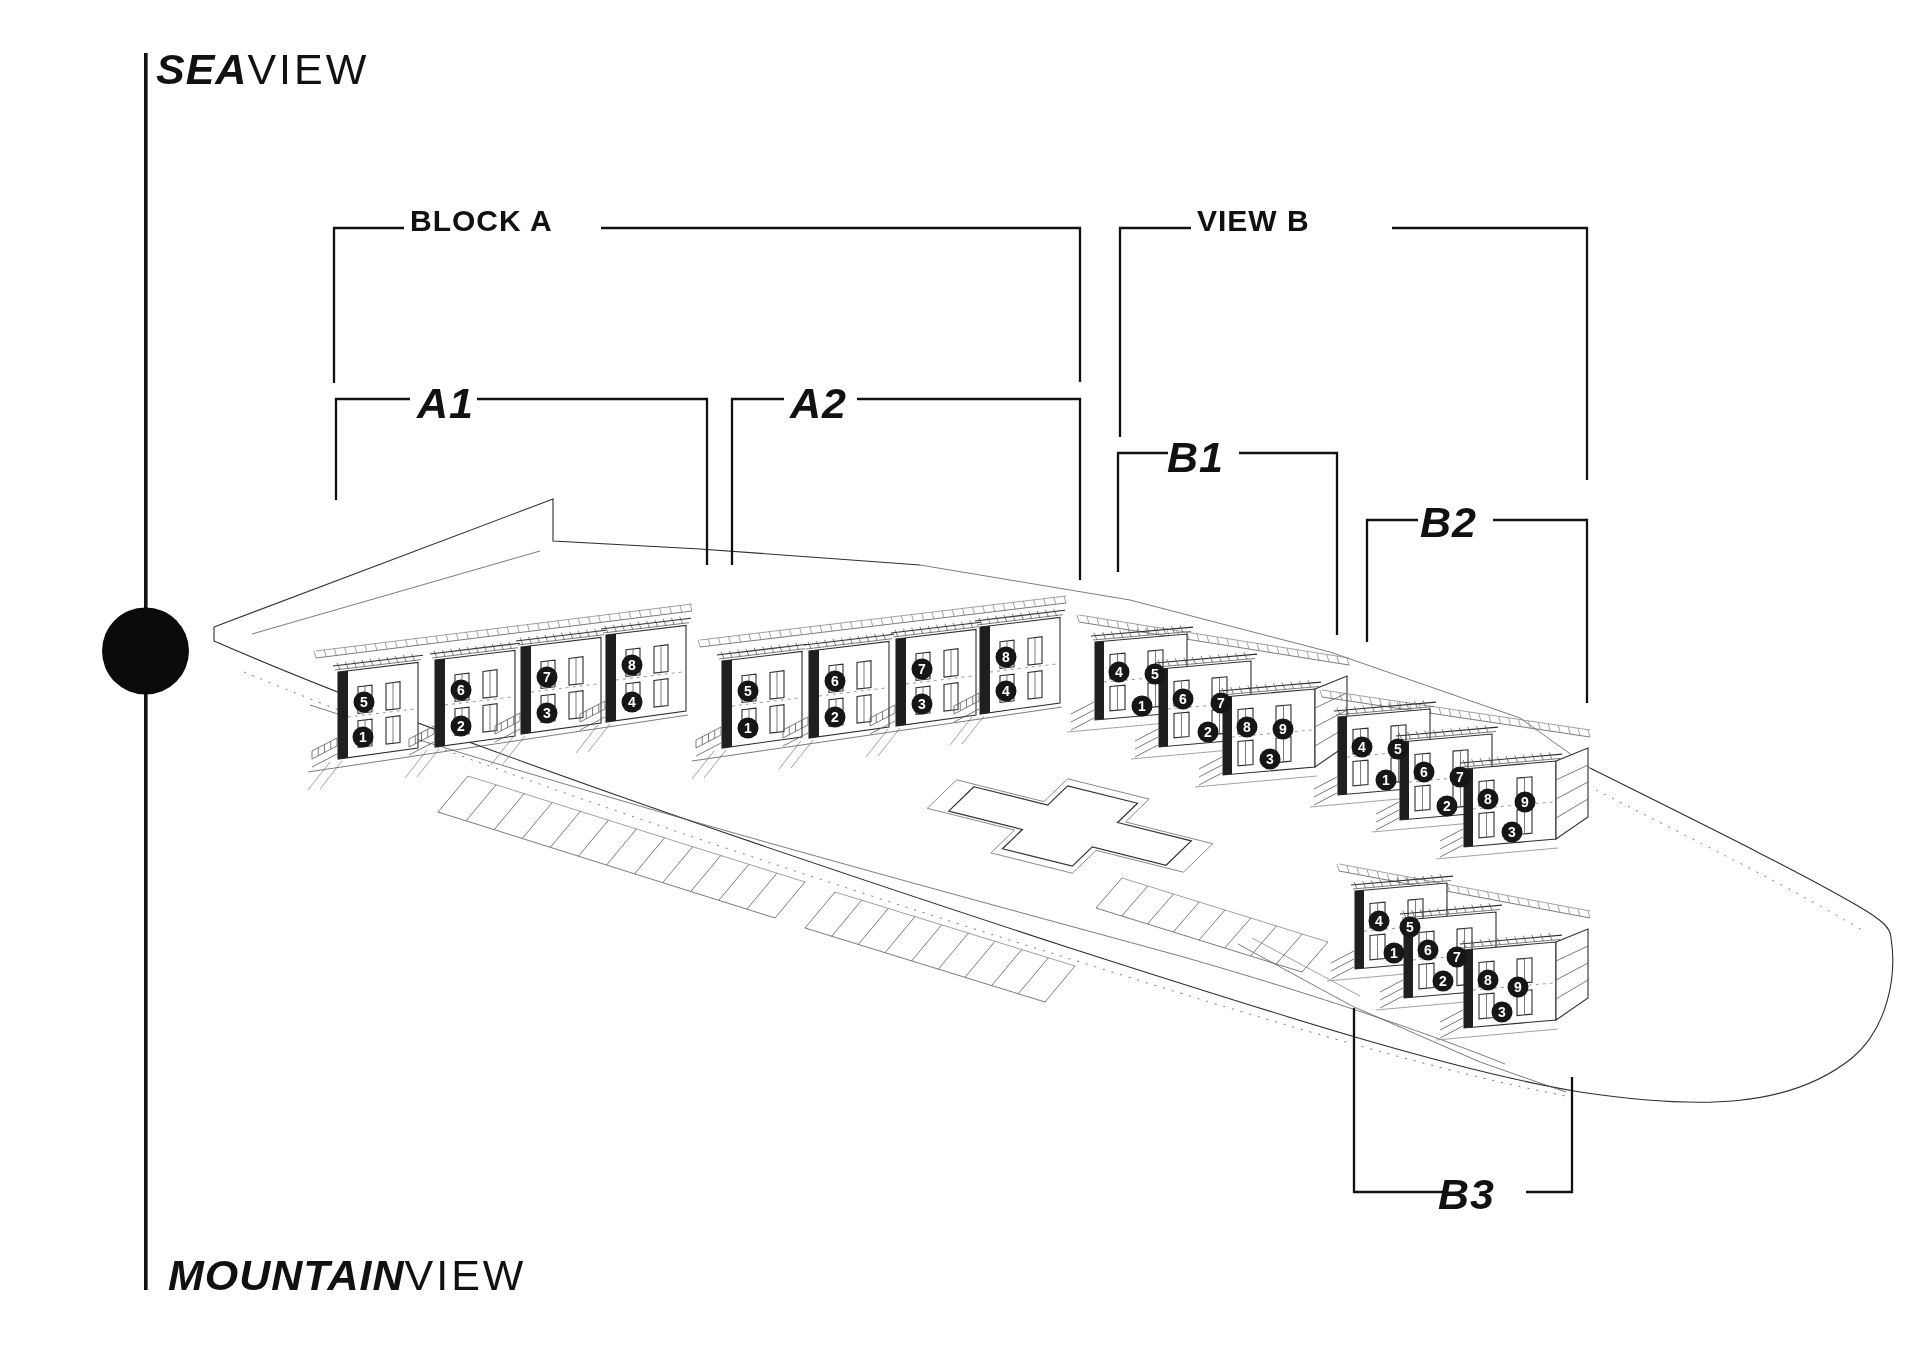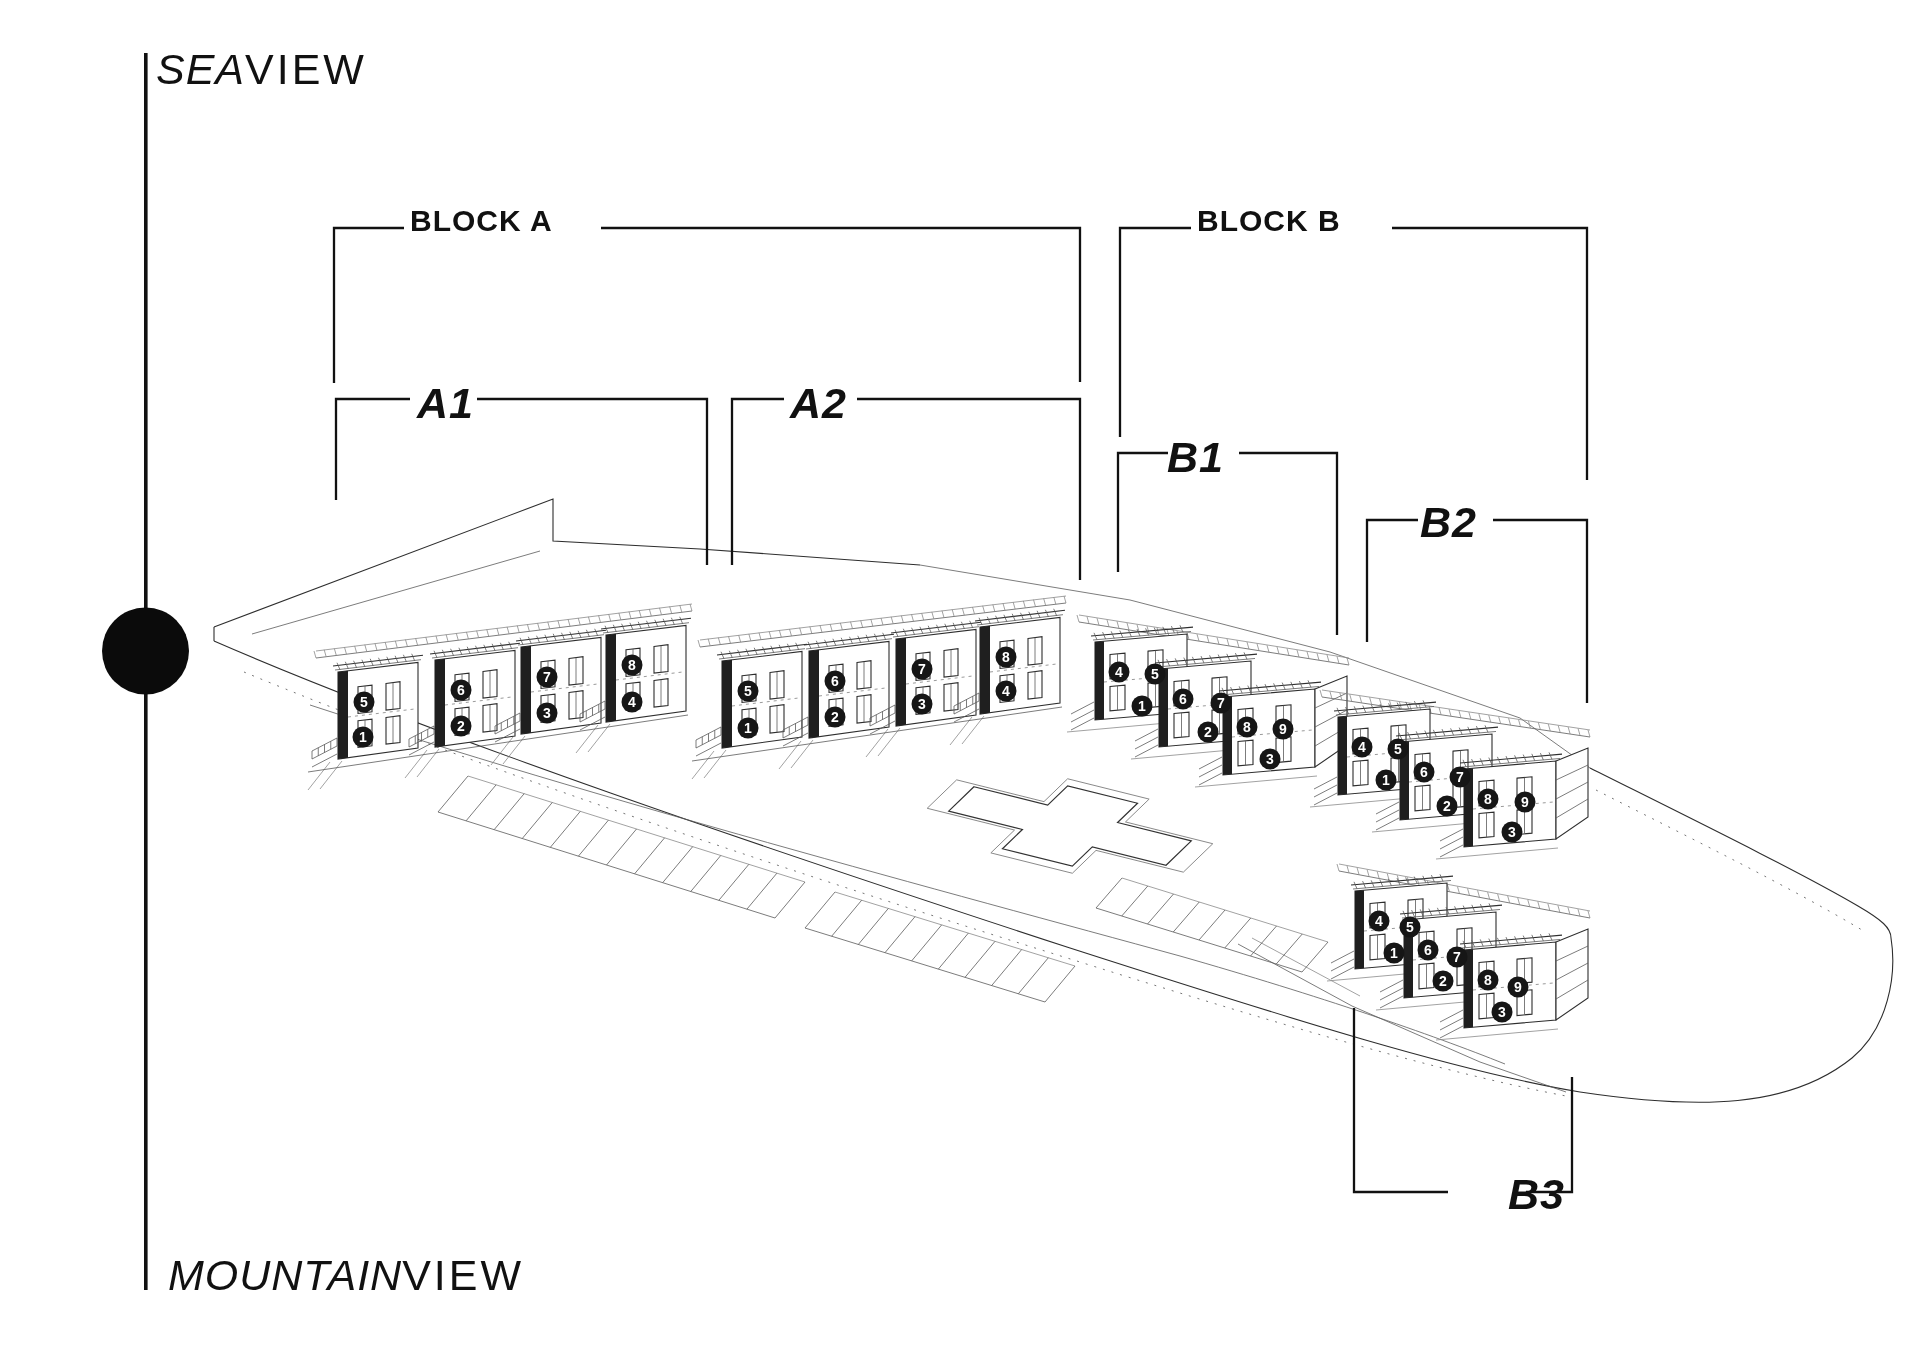--- a/index.html
+++ b/index.html
@@ -1,21 +1,21 @@
 <!DOCTYPE html>
 <html><head>
 <meta charset="utf-8">
 <style>
   html,body{margin:0;padding:0;background:#ffffff;}
   .stage{position:relative;width:1920px;height:1358px;background:#ffffff;overflow:hidden;
          font-family:"Liberation Sans",sans-serif;}
   svg{position:absolute;left:0;top:0;}
   .lbl{position:absolute;white-space:nowrap;color:#111;line-height:1;}
   .title{font-size:43px;}
-  .title .em{font-style:italic;font-weight:400;letter-spacing:1px;}
+  .title .em{font-style:italic;font-weight:700;letter-spacing:1px;}
   .title .rest{font-weight:400;letter-spacing:3px;}
   .block{font-size:30px;font-weight:700;letter-spacing:1px;}
   .sub{font-size:43px;font-style:italic;font-weight:700;letter-spacing:1px;}
   
   .ln{fill:none;stroke:#2e2e2e;stroke-width:1.1;}
   .bold-ln{fill:none;stroke:#111;stroke-width:2.3;}
   .thin{fill:none;stroke:#5a5a5a;stroke-width:.8;}
   .faint{fill:none;stroke:#8a8a8a;stroke-width:.8;}
   .dash{fill:none;stroke:#8f8f8f;stroke-width:.9;stroke-dasharray:3 4;}
   .dots{fill:none;stroke:#666;stroke-width:.9;stroke-dasharray:2 7;}
@@ -580,20 +580,20 @@
   </svg>
 
   <div class="lbl title" style="left:156px;top:48px">
     <span class="em">SEA</span><span class="rest">VIEW</span>
   </div>
   <div class="lbl title" style="left:168px;top:1254px">
     <span class="em">MOUNTAIN</span><span class="rest">VIEW</span>
   </div>
 
   <div class="lbl block" style="left:410px;top:206px">BLOCK A</div>
-  <div class="lbl block" style="left:1197px;top:206px">BLOCK B</div>
+  <div class="lbl block" style="left:1197px;top:206px">VIEW B</div>
 
   <div class="lbl sub" style="left:417px;top:382px">A1</div>
   <div class="lbl sub" style="left:790px;top:382px">A2</div>
   <div class="lbl sub" style="left:1167px;top:436px">B1</div>
   <div class="lbl sub" style="left:1420px;top:501px">B2</div>
-  <div class="lbl sub" style="left:1508px;top:1173px">B3</div>
+  <div class="lbl sub" style="left:1438px;top:1173px">B3</div>
 </div>
 
 </body></html>

